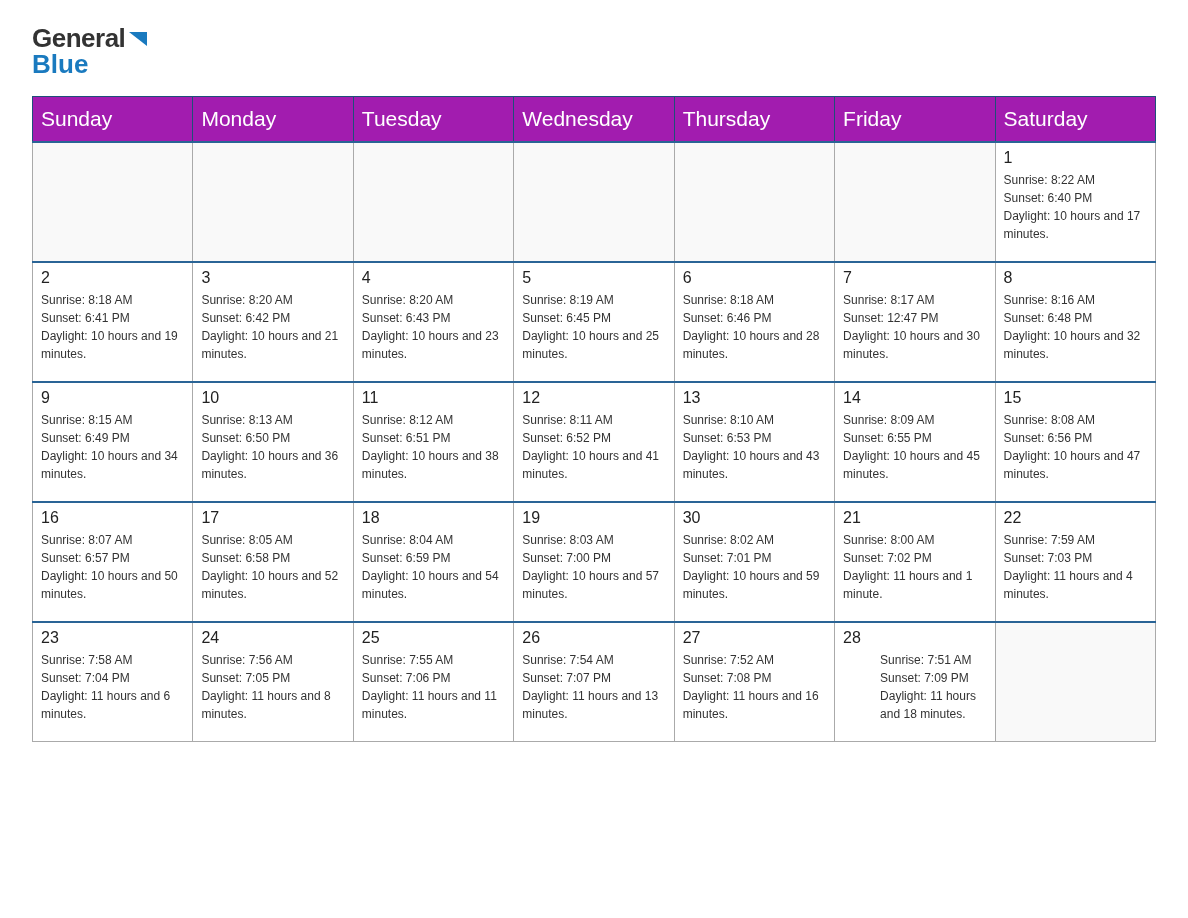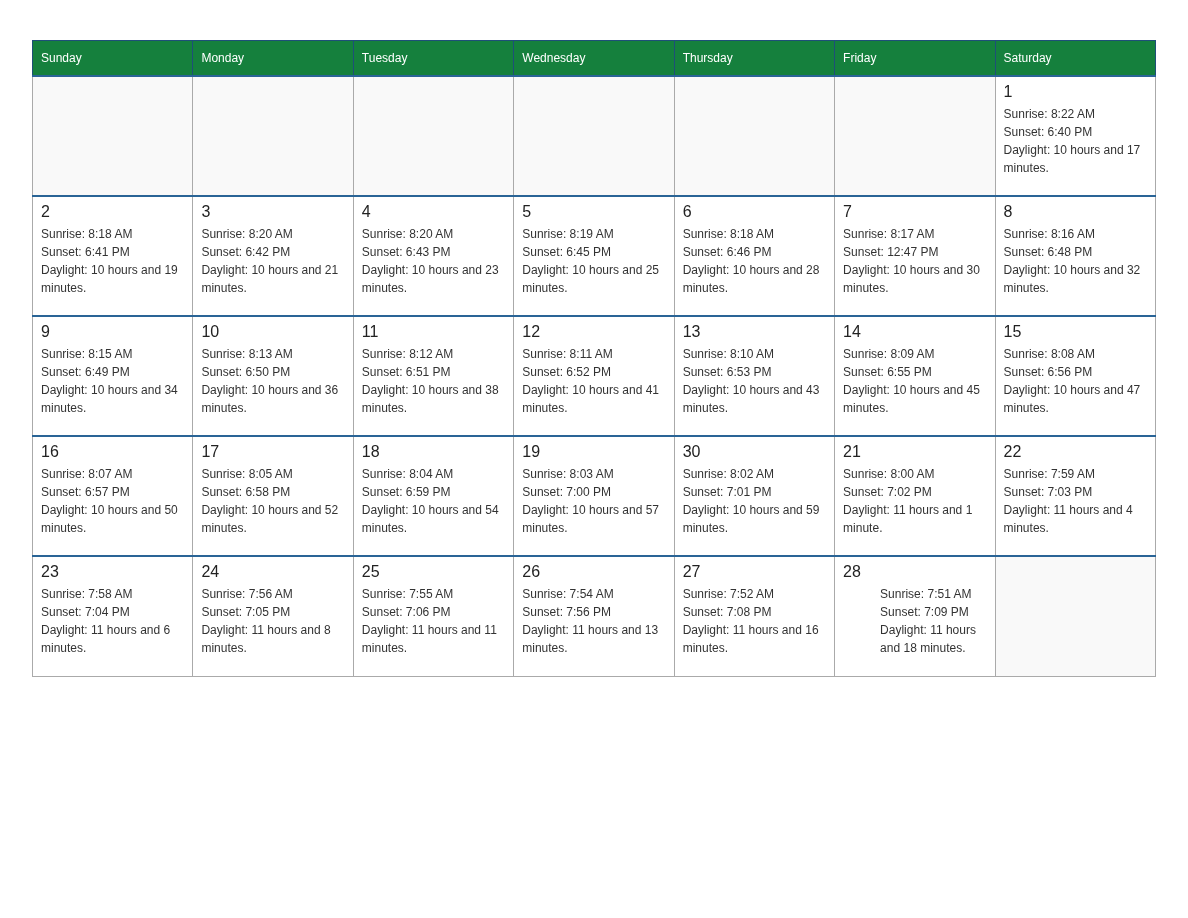--- a/index.html
+++ b/index.html
@@ -34,23 +34,23 @@
       font-size: 20px;
       color: #444;
       margin-top: 4px;
     }
     .calendar {
       width: 100%;
       border-collapse: collapse;
       border: 1px solid #999;
     }
     .calendar th {
-      background: #15803d;
+      background: #a21caf;
       color: #fff;
-      font-size: 12px;
+      font-size: 21px;
       font-weight: normal;
       padding: 10px 8px;
       text-align: left;
       border: 1px solid #1e4f78;
     }
     .calendar td {
       vertical-align: top;
       border: 1px solid #aaa;
       padding: 6px 8px;
       width: calc(100% / 7);
@@ -73,20 +73,31 @@
       line-height: 1.5;
     }
     .week-row td {
       border-top: 2px solid #2a6496;
     }
   </style>
 </head>
 <body>
 
 <div class="header">
+  <div class="logo">
+<div style="line-height:1.15;">
+  <div style="font-size:26px;font-weight:bold;color:#333;letter-spacing:-0.5px;display:flex;align-items:center;">
+    <span>General</span>
+    <svg width="22" height="22" viewBox="0 0 22 22" style="margin-left:2px;">
+      <polygon points="2,4 20,4 20,18" fill="#1a7abf"></polygon>
+    </svg>
+  </div>
+  <div style="font-size:26px;font-weight:bold;color:#1a7abf;margin-top:-4px;">Blue</div>
+</div>
+    </div>
   <div class="title-block">
   </div>
 </div>
 
 <table class="calendar">
   <thead>
     <tr>
       <th>Sunday</th>
       <th>Monday</th>
       <th>Tuesday</th>
@@ -258,21 +269,21 @@
         </td>
         <td>
           <span class="day-number">25</span>
           <div class="day-info" style="white-space: pre-line;">Sunrise: 7:55 AM
 Sunset: 7:06 PM
 Daylight: 11 hours and 11 minutes.</div>
         </td>
         <td>
           <span class="day-number">26</span>
           <div class="day-info" style="white-space: pre-line;">Sunrise: 7:54 AM
-Sunset: 7:56 PM
+Sunset: 7:07 PM
 Daylight: 11 hours and 13 minutes.</div>
         </td>
         <td>
           <span class="day-number">27</span>
           <div class="day-info" style="white-space: pre-line;">Sunrise: 7:52 AM
 Sunset: 7:08 PM
 Daylight: 11 hours and 16 minutes.</div>
         </td>
         <td>
           <span class="day-number">28</span>

